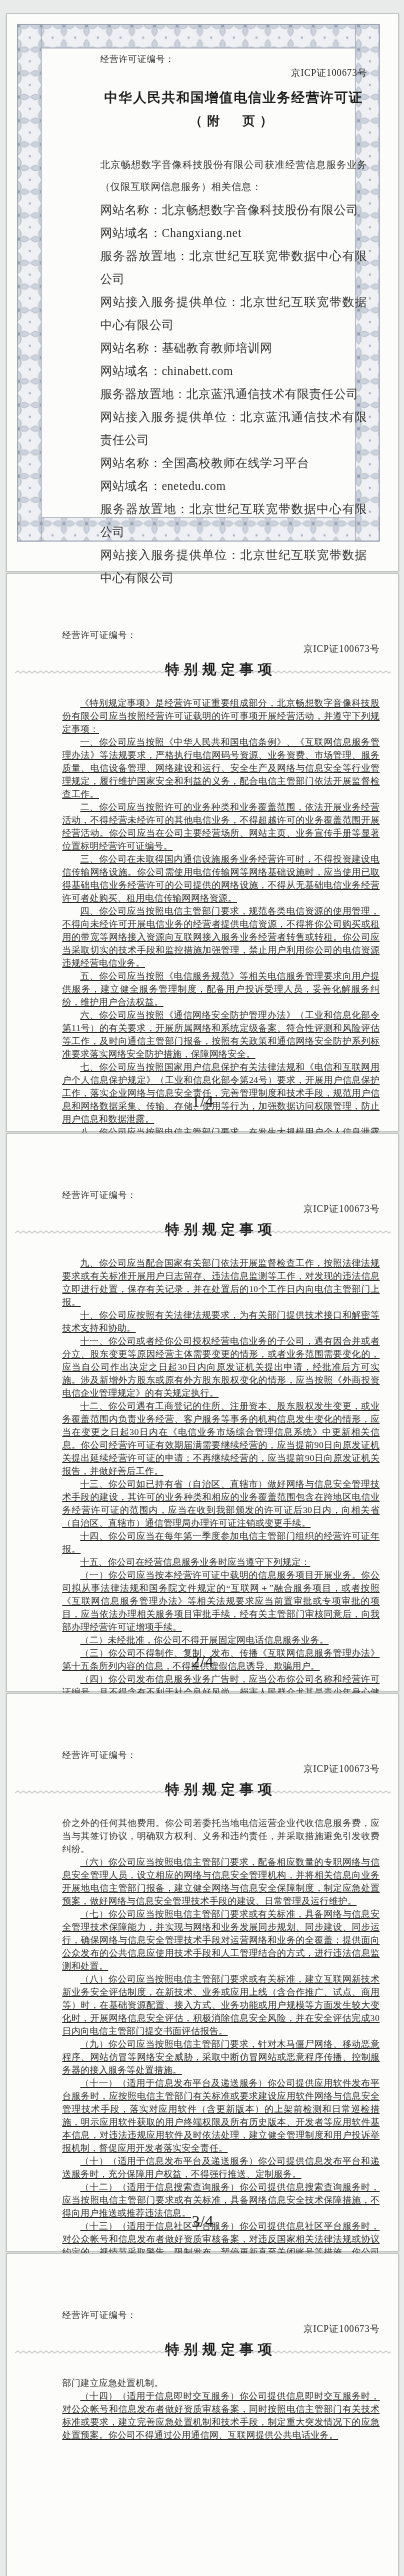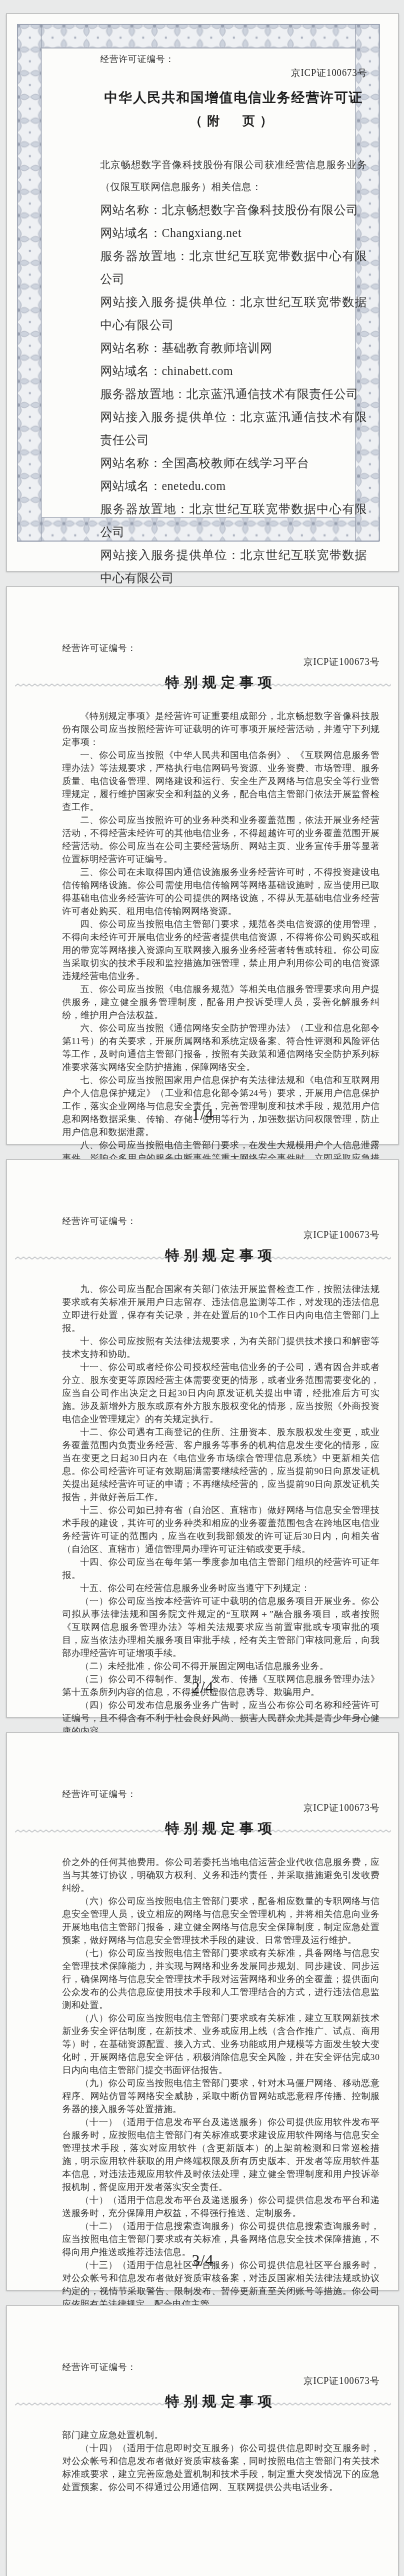--- a/index.html
+++ b/index.html
@@ -11,21 +11,21 @@
     overflow:hidden;
   }
   .doc{padding:13px 6.2px 39px 6.2px;}
   .page{
     position:relative;
     width:393px;height:559px;
     box-sizing:border-box;
     background:#fcfcfa;
     border:0.5px solid #c3c4c4;
     box-shadow:0 0.5px 1.5px rgba(0,0,0,.18);
-    margin-bottom:14px;
+    margin-bottom:1px;
   }
   
   .frame-svg{position:absolute;top:0;left:0;z-index:0;}
   .p1-content{position:relative;z-index:1;padding:40px 31px 0 93px;}
   .hdr-label{font-size:8.8px;letter-spacing:0.5px;color:#222;}
   .hdr-number{font-size:9.3px;letter-spacing:0.5px;color:#222;margin:1px 0 0 82px;text-align:right;}
   .p1-title{
     text-align:center;font-size:13.4px;font-weight:bold;
     letter-spacing:1px;margin-top:9.3px;color:#1e1e1e;
   }
@@ -47,21 +47,21 @@
   .sp-title{
     text-align:center;font-size:14px;font-weight:bold;
     letter-spacing:4.6px;margin-top:5.2px;color:#1c1c1c;
   }
   .squiggle{position:absolute;left:8.2px;right:8.2px;top:96px;height:4.1px;}
   .sp-body{margin-top:17.5px;}
   .sp-body p{
     margin:0;font-size:9px;line-height:13px;
     letter-spacing:0.2px;text-align:justify;color:#2b2b2b;
   }
-  .sp-body p.ind{text-indent:2em;}
+  .sp-body p.ind{text-indent:2em;text-decoration:underline;}
   .page-num{
     position:absolute;left:0;right:0;bottom:19.6px;
     text-align:center;font-size:16px;letter-spacing:0.5px;color:#222;
   }
 </style>
 </head>
 <body>
 
 <div class="doc">
 

